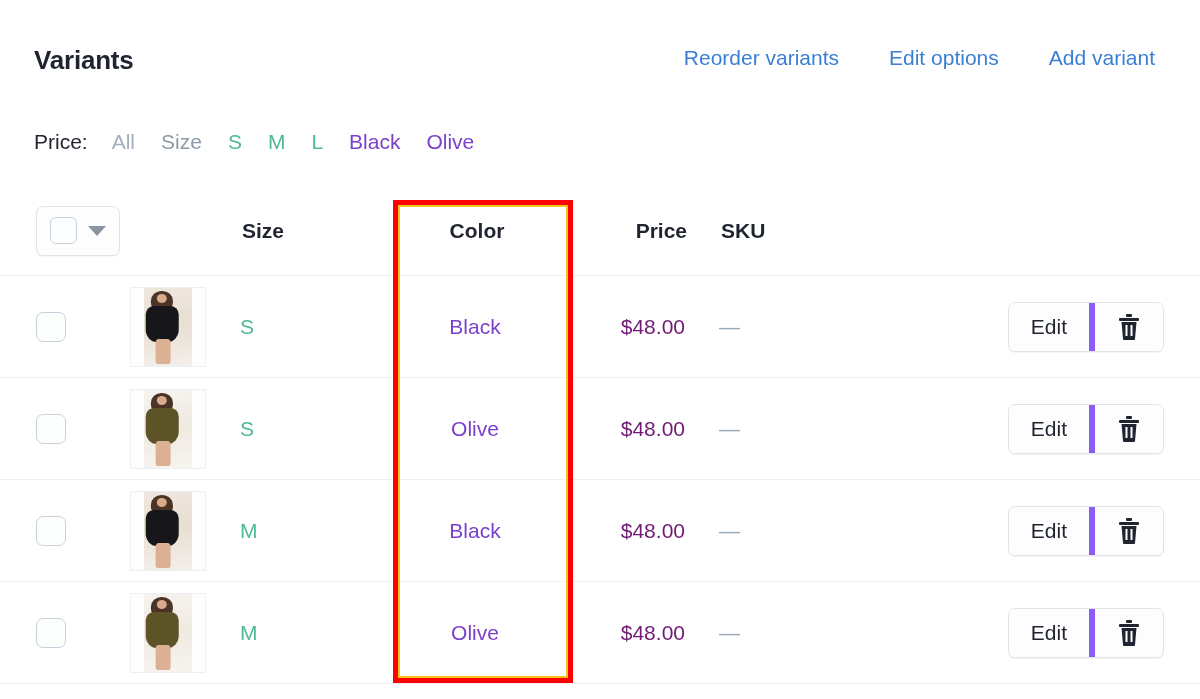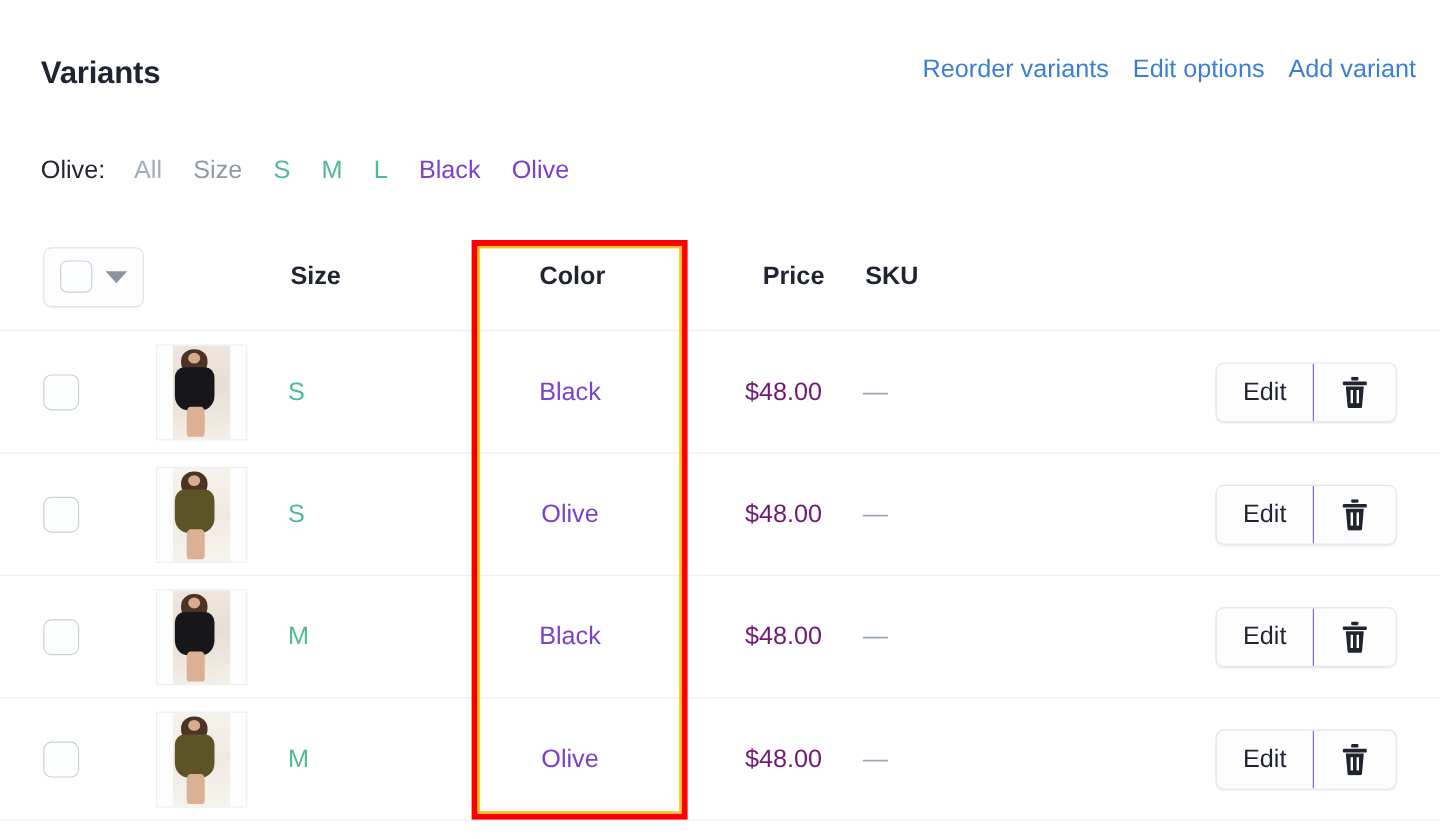--- a/index.html
+++ b/index.html
@@ -27,25 +27,25 @@
     position: absolute;
     left: 34px;
     top: 45px;
     font-size: 26px;
     font-weight: bold;
     color: #1f2430;
     letter-spacing: -0.2px;
   }
   .header-actions {
     position: absolute;
-    right: 20px;
+    right: 45px;
     top: 46px;
     display: flex;
     align-items: baseline;
-    gap: 20px;
+    gap: 50px;
   }
   .header-link {
     font-size: 21px;
     color: #3b7fd4;
     cursor: pointer;
     white-space: nowrap;
   }
 
   
   .select-row {
@@ -260,21 +260,21 @@
     box-shadow: 0 1px 1px rgba(22,29,37,0.05);
   }
   .btn-edit {
     padding: 0 22px;
     height: 48px;
     line-height: 48px;
     font-size: 21px;
     color: #1f2430;
     background: #fdfdfe;
     cursor: pointer;
-    border-right: 1px solid #8b5cf6;
+    border-right: 6px solid #8b5cf6;
   }
   .btn-trash {
     width: 68px;
     height: 48px;
     display: flex;
     align-items: center;
     justify-content: center;
     background: #fdfdfe;
     cursor: pointer;
   }
@@ -302,21 +302,21 @@
   <div class="page-title">Variants</div>
 
   <div class="header-actions">
     <span class="header-link">Reorder variants</span>
     <span class="header-link">Edit options</span>
     <span class="header-link">Add variant</span>
   </div>
 </div>
 
 <div class="select-row">
-  <span class="select-label">Olive:</span>
+  <span class="select-label">Price:</span>
 
   <span class="select-chip chip-muted-light">All</span>
   <span class="select-chip chip-muted">Size</span>
   <span class="select-chip chip-size">S</span>
   <span class="select-chip chip-size">M</span>
   <span class="select-chip chip-size">L</span>
   <span class="select-chip chip-color">Black</span>
   <span class="select-chip chip-color">Olive</span>
 </div>
 

